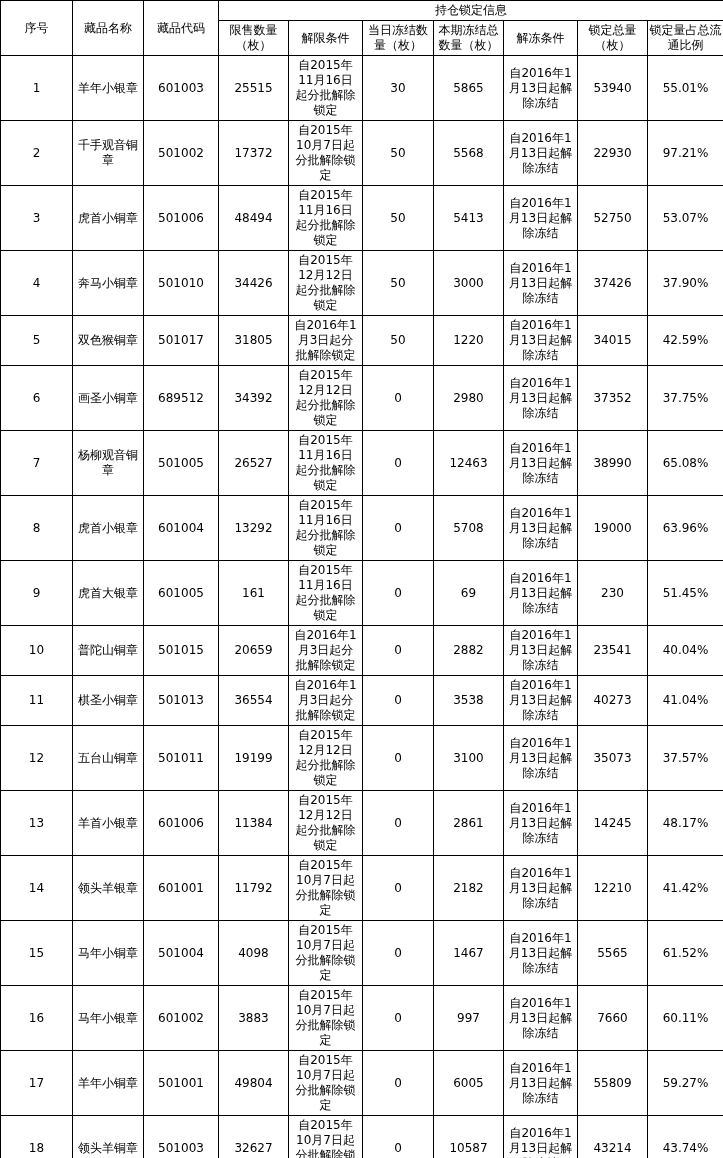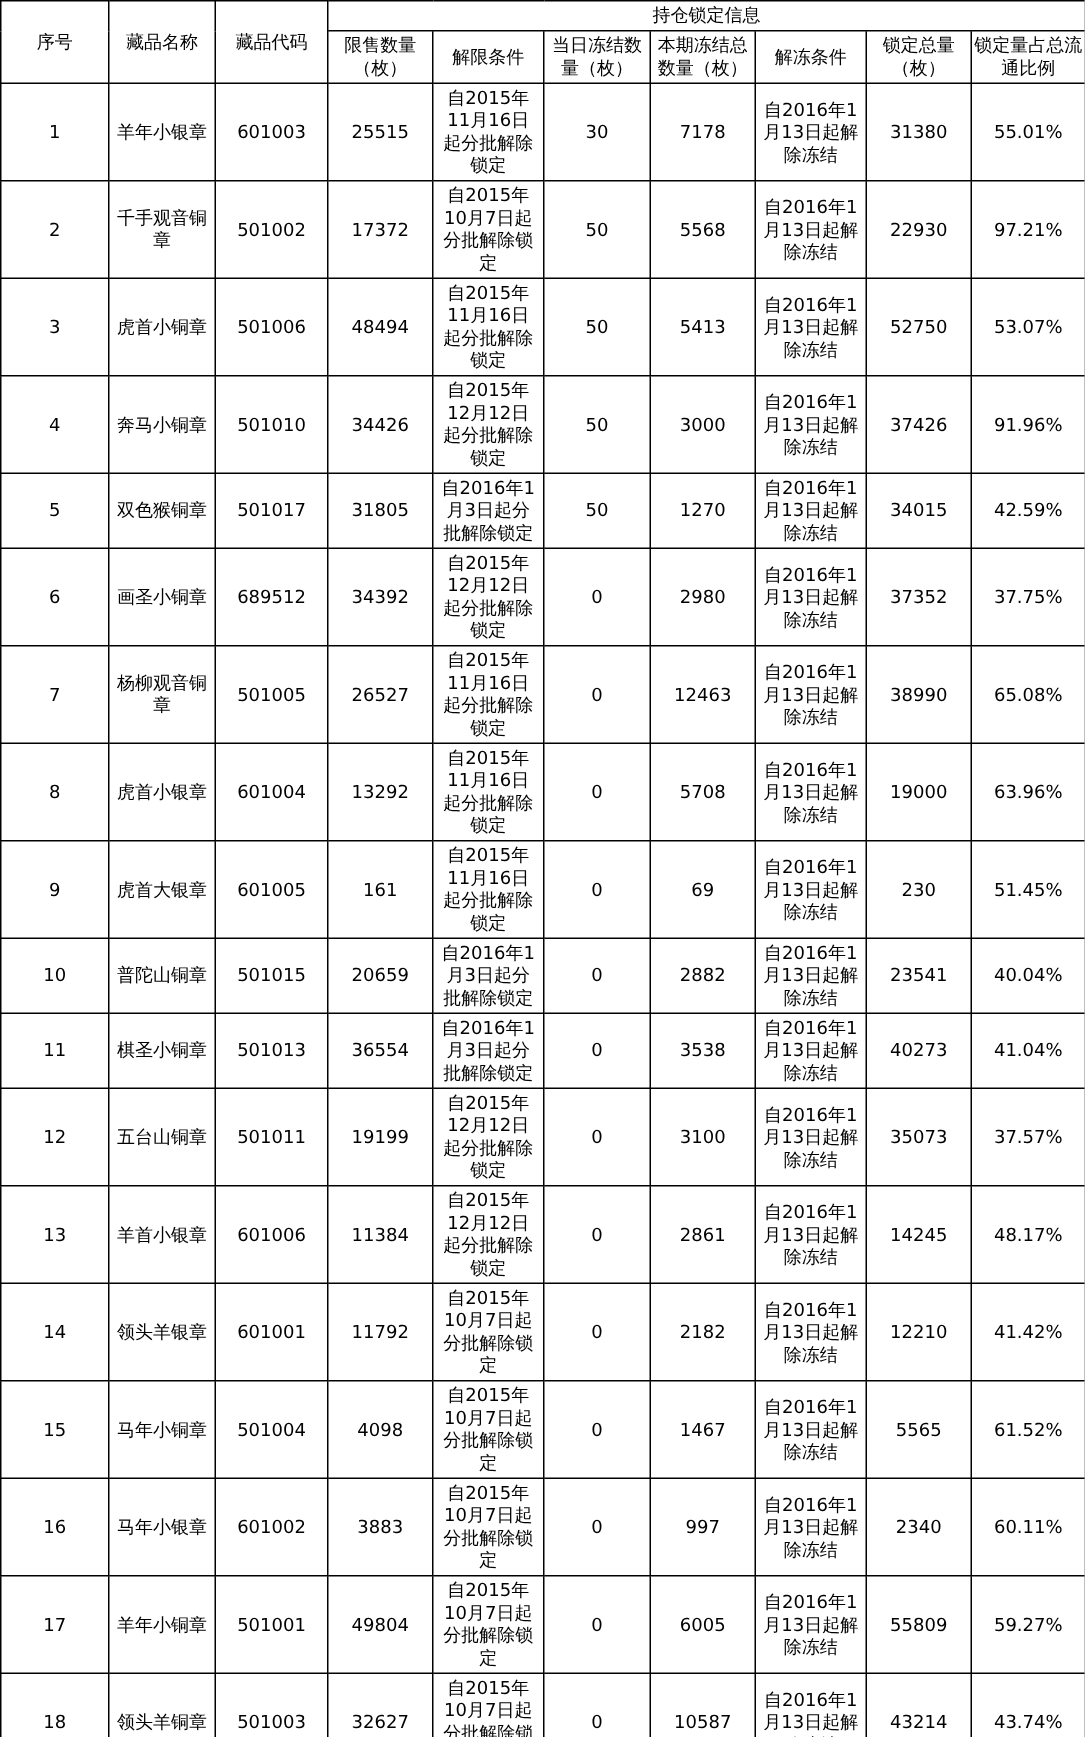--- a/index.html
+++ b/index.html
@@ -69,23 +69,23 @@
     </tr>
   </thead>
   <tbody>
       <tr>
         <td>1</td>
         <td>羊年小银章</td>
         <td>601003</td>
         <td>25515</td>
         <td>自2015年11月16日起分批解除锁定</td>
         <td>30</td>
-        <td>7178</td>
-        <td>自2016年1月13日起解除冻结</td>
-        <td>31380</td>
+        <td>5865</td>
+        <td>自2016年1月13日起解除冻结</td>
+        <td>53940</td>
         <td>55.01%</td>
       </tr>
       <tr>
         <td>2</td>
         <td>千手观音铜章</td>
         <td>501002</td>
         <td>17372</td>
         <td>自2015年10月7日起分批解除锁定</td>
         <td>50</td>
         <td>5568</td>
@@ -108,30 +108,30 @@
       <tr>
         <td>4</td>
         <td>奔马小铜章</td>
         <td>501010</td>
         <td>34426</td>
         <td>自2015年12月12日起分批解除锁定</td>
         <td>50</td>
         <td>3000</td>
         <td>自2016年1月13日起解除冻结</td>
         <td>37426</td>
-        <td>91.96%</td>
+        <td>37.90%</td>
       </tr>
       <tr>
         <td>5</td>
         <td>双色猴铜章</td>
         <td>501017</td>
         <td>31805</td>
         <td>自2016年1月3日起分批解除锁定</td>
         <td>50</td>
-        <td>1270</td>
+        <td>1220</td>
         <td>自2016年1月13日起解除冻结</td>
         <td>34015</td>
         <td>42.59%</td>
       </tr>
       <tr>
         <td>6</td>
         <td>画圣小铜章</td>
         <td>689512</td>
         <td>34392</td>
         <td>自2015年12月12日起分批解除锁定</td>
@@ -251,21 +251,21 @@
       </tr>
       <tr>
         <td>16</td>
         <td>马年小银章</td>
         <td>601002</td>
         <td>3883</td>
         <td>自2015年10月7日起分批解除锁定</td>
         <td>0</td>
         <td>997</td>
         <td>自2016年1月13日起解除冻结</td>
-        <td>2340</td>
+        <td>7660</td>
         <td>60.11%</td>
       </tr>
       <tr>
         <td>17</td>
         <td>羊年小铜章</td>
         <td>501001</td>
         <td>49804</td>
         <td>自2015年10月7日起分批解除锁定</td>
         <td>0</td>
         <td>6005</td>

